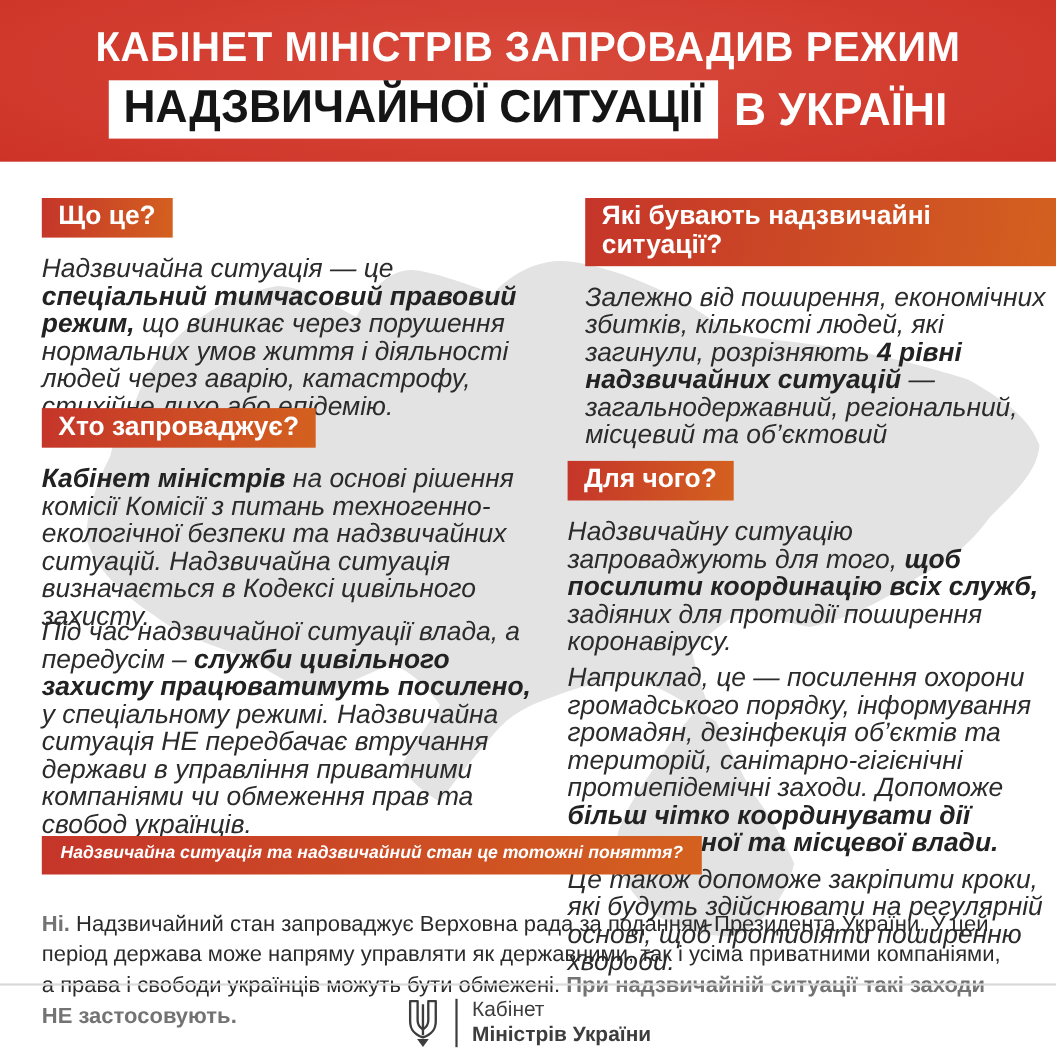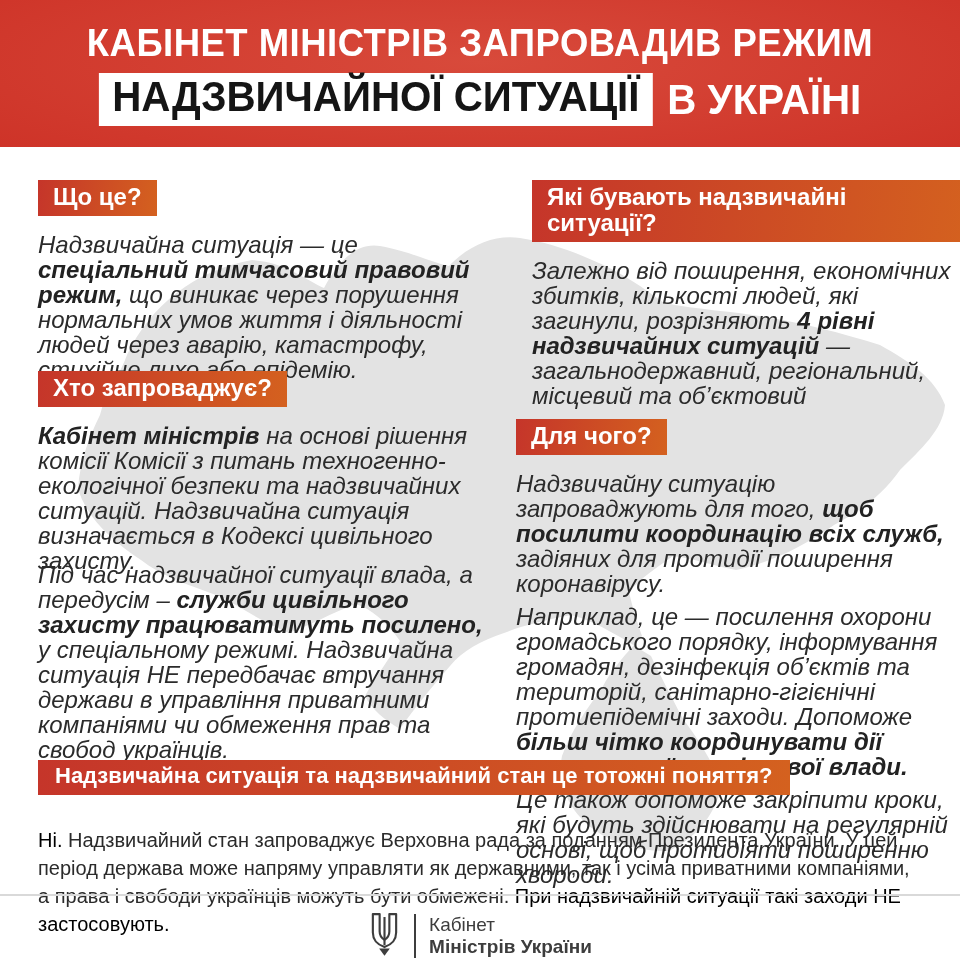--- a/index.html
+++ b/index.html
@@ -53,34 +53,35 @@
     display:inline-block;color:#fff;font-size:24px;font-weight:700;line-height:26px;
     padding:4px 15px 6px;
     background:linear-gradient(97deg, var(--chip_grad_start) 0%, var(--chip_grad_end) 100%);
   }
   .body-text{margin:16px 0 0;font-size:24px;line-height:25px;color:var(--text_dark);font-style:italic;}
   .body-text + .body-text{margin-top:8px;}
   .body-text strong{font-weight:700;color:#222;}
   
   .bottom-bar{
     position:absolute;left:38px;top:760px;
-    display:inline-block;color:#fff;font-size:22px;font-weight:700;line-height:24px;
+    display:inline-block;color:#fff;font-size:16px;font-weight:700;line-height:24px;
     padding:4px 17px 7px;
     background:linear-gradient(95deg, var(--chip_grad_start) 0%, var(--chip_grad_end) 100%);
+    font-style:italic;
   }
   .bottom-text{
     position:absolute;left:38px;top:806px;width:884px;
     font-size:20px;line-height:28px;color:var(--text_dark);
   }
-  .bottom-text strong{font-weight:400;color:#000000;}
+  .bottom-text strong{font-weight:700;color:#737373;}
   
   .footer-divider{position:absolute;left:0;top:894px;width:960px;height:2px;background:var(--divider_gray);}
   .footer{
     position:absolute;left:0;top:902px;width:960px;height:56px;
-    display:flex;justify-content:center;align-items:flex-end;gap:13px;color:var(--footer_text);
+    display:flex;justify-content:center;align-items:center;gap:13px;color:var(--footer_text);
   }
   .tryzub{width:33px;height:47px;color:var(--footer_text);}
   .footer-rule{width:2px;height:44px;background:var(--footer_text);}
   .footer-org{font-size:19px;line-height:22px;}
   .footer-org .l2{font-weight:700;}
 </style>
 </head>
 <body>
 
 <div class="poster">

